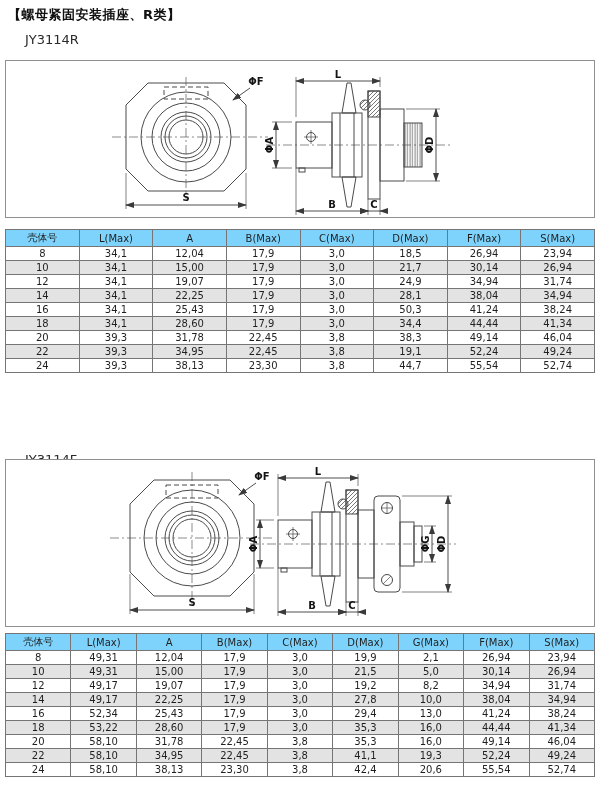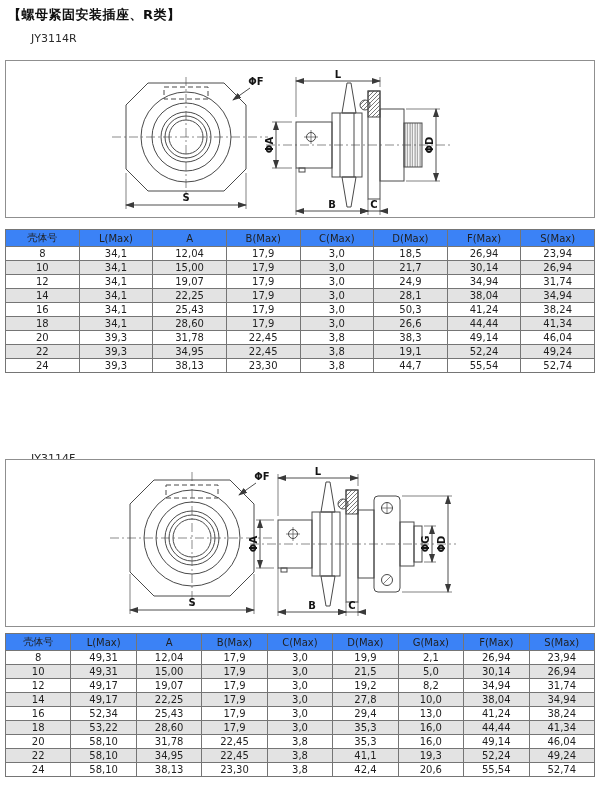--- a/index.html
+++ b/index.html
@@ -1,24 +1,24 @@
 <!DOCTYPE html>
 <html><head>
 <meta charset="utf-8">
 <style>
   * { box-sizing: border-box; }
   html, body { margin: 0; padding: 0; }
   body { font-family: "DejaVu Sans", "Liberation Sans", sans-serif; background: #ffffff; }
   .page { position: relative; width: 600px; height: 787px; background: #ffffff; overflow: hidden; }
   .sec-title { position: absolute; left: 8px; font-size: 13px; font-weight: bold; color: #101010; letter-spacing: .5px; }
-  .model-no { position: absolute; left: 25px; font-size: 11px; color: #2a2a2a; margin-left: 6px; }
+  .model-no { position: absolute; left: 25px; font-size: 13px; color: #2a2a2a; }
   .frame { position: absolute; left: 5px; width: 590px; border: 1px solid #8f8f8f; background: #fff; }
   .dims { position: absolute; left: 5px; width: 590px; border-collapse: collapse; table-layout: fixed; font-size: 10px; color: #1f1f1f; }
   .dims th, .dims td { border: 1px solid #757575; text-align: center; padding: 0; font-weight: normal; }
-  .dims th { height: 17px; background: #3b82f6; }
+  .dims th { height: 17px; background: #7dd3fc; }
   .dims td { height: 14px; }
   .dims tbody tr:nth-child(even) td { background: #e3e3e3; }
   svg.dv { position: absolute; overflow: visible; }
   .ln  { stroke: #4a4a4a; stroke-width: 1;   fill: none; }
   .cl  { stroke: #5a5a5a; stroke-width: .7;  fill: none; stroke-dasharray: 9 3 2 3; }
   .xln { stroke: #4a4a4a; stroke-width: .7;  fill: none; }
   .dim { stroke: #3a3a3a; stroke-width: .9;  fill: none; }
   .lbl { font-size: 10px; font-weight: bold; fill: #141414; font-family: "DejaVu Sans", sans-serif; }
 </style>
 </head>
@@ -194,21 +194,21 @@
           <td>50,3</td>
           <td>41,24</td>
           <td>38,24</td>
         </tr>
         <tr>
           <td>18</td>
           <td>34,1</td>
           <td>28,60</td>
           <td>17,9</td>
           <td>3,0</td>
-          <td>26,6</td>
+          <td>34,4</td>
           <td>44,44</td>
           <td>41,34</td>
         </tr>
         <tr>
           <td>20</td>
           <td>39,3</td>
           <td>31,78</td>
           <td>22,45</td>
           <td>3,8</td>
           <td>38,3</td>

